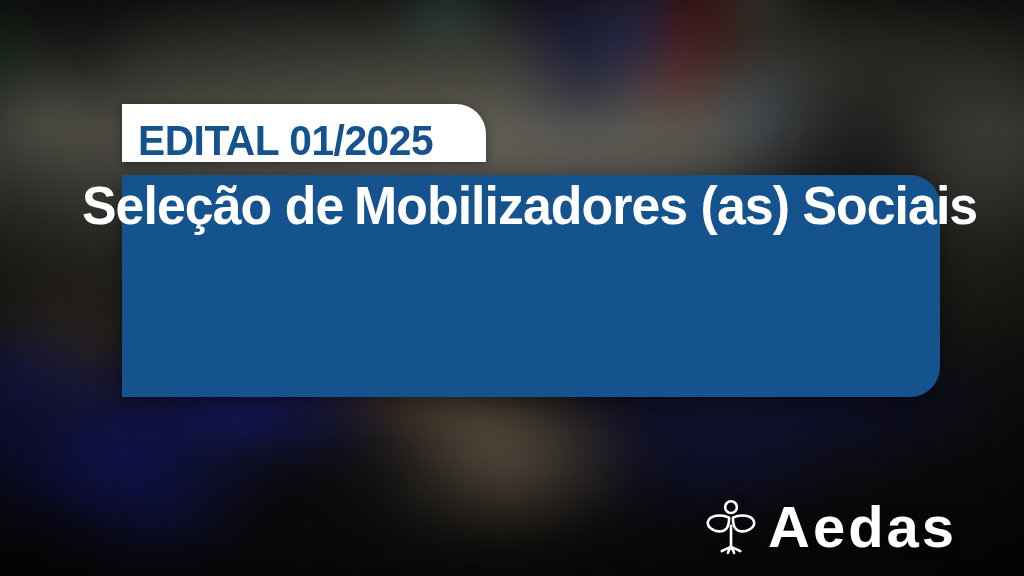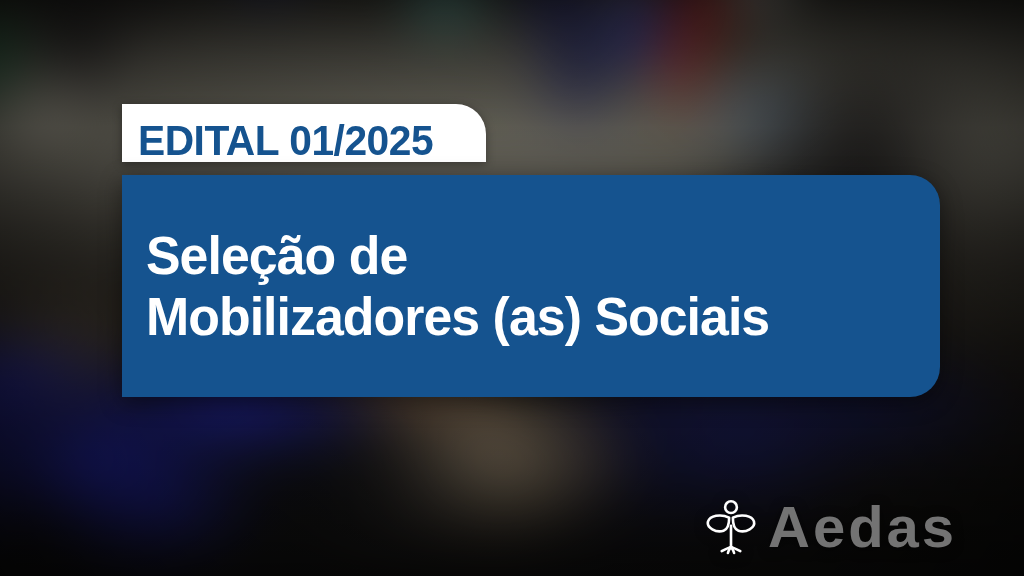--- a/index.html
+++ b/index.html
@@ -113,21 +113,20 @@
   .title-panel {
     position: absolute;
     left: 122px;
     top: 175px;
     width: 818px;
     height: 222px;
     background: #15538F;
     border-radius: 0 30px 30px 0;
     box-shadow: 0 6px 22px rgba(0,0,0,0.42);
     display: flex;
-    flex-direction: column;
     justify-content: center;
     padding-left: 24px;
     box-sizing: border-box;
   }
   .title-line {
     font-family: "Liberation Sans", sans-serif;
     font-weight: bold;
     font-size: 54px;
     line-height: 1.13;
     letter-spacing: -1px;
@@ -152,21 +151,21 @@
     height: 62px;
     flex: 0 0 auto;
     display: block;
   }
   .logo-word {
     font-family: "Liberation Sans", sans-serif;
     font-weight: bold;
     font-size: 58px;
     line-height: 1;
     letter-spacing: 3px;
-    color: #737373;
+    color: #ffffff;
     white-space: nowrap;
   }
 </style>
 </head>
 <body>
 
 <div id="poster">
 
   <div class="bg-photo"></div>
   <div class="bg-vignette"></div>

